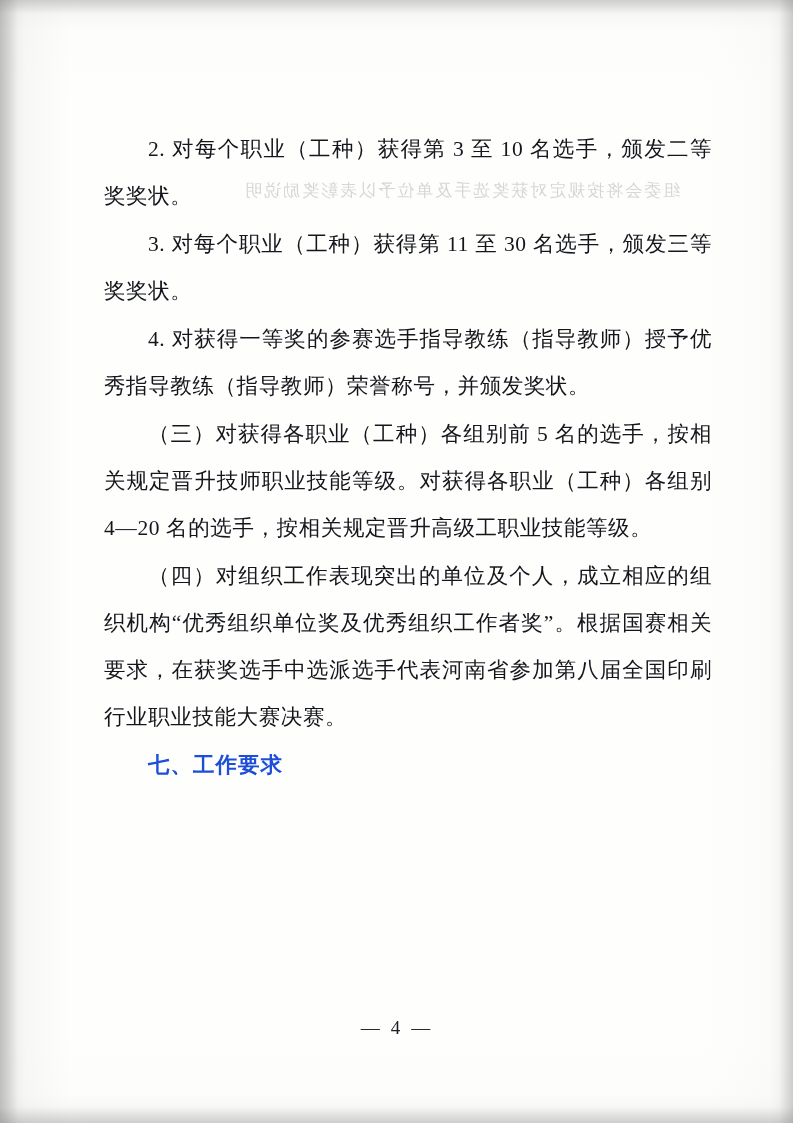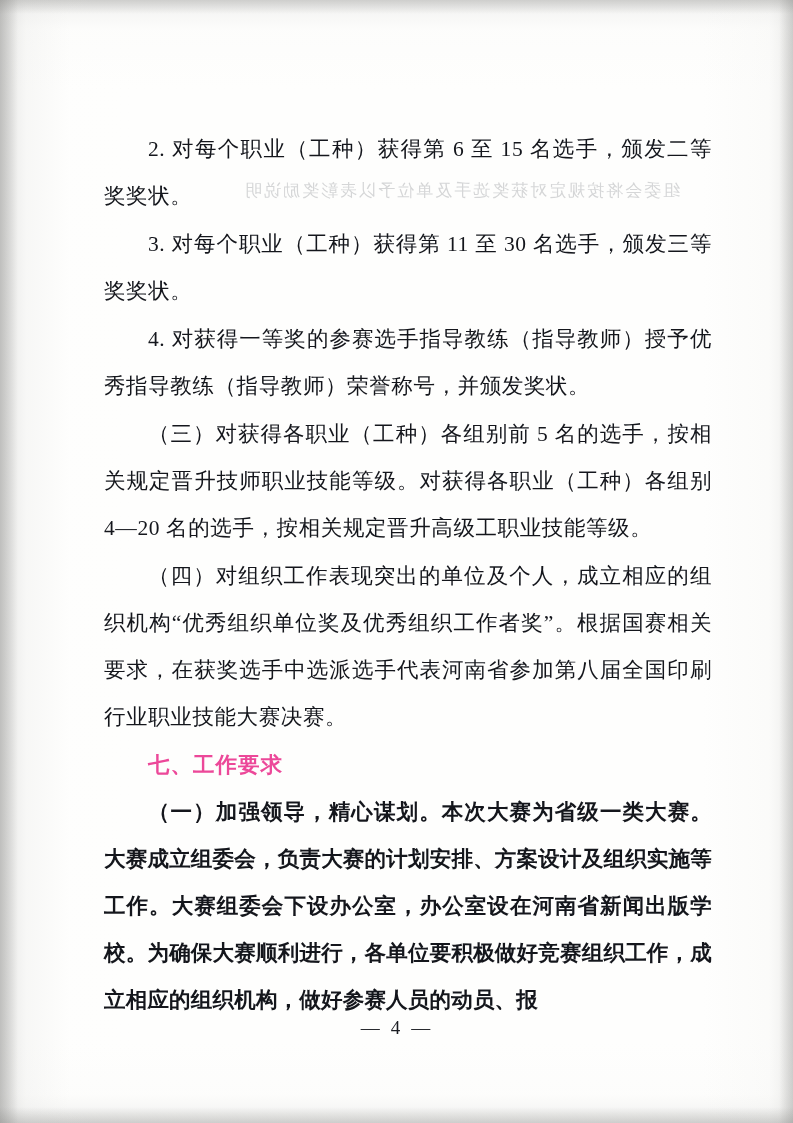--- a/index.html
+++ b/index.html
@@ -64,21 +64,21 @@
     font-family: "Liberation Serif", "DejaVu Serif", serif;
   }
   p.para.indent {
     text-indent: 44px;
   }
   h2.heading {
     margin: 0;
     font-size: 21.5px;
     line-height: 47px;
     font-weight: bold;
-    color: #ec4899;
+    color: #1d4ed8;
     text-indent: 44px;
     letter-spacing: 1px;
     font-family: "Liberation Sans", "DejaVu Sans", sans-serif;
   }
   p.para.bold-lead {
     font-weight: bold;
     font-family: "Liberation Sans", "DejaVu Sans", sans-serif;
     letter-spacing: 0.2px;
   }
   .footer {
@@ -142,27 +142,26 @@
 </head>
 <body>
 
 <div class="page">
   <div class="paper-noise"></div>
   <div class="paper-tint"></div>
 
   <div class="bleed-through">组委会将按规定对获奖选手及单位予以表彰奖励说明</div>
 
   <div class="content">
-    <p class="para indent">2. 对每个职业（工种）获得第 6 至 15 名选手，颁发二等奖奖状。</p>
+    <p class="para indent">2. 对每个职业（工种）获得第 3 至 10 名选手，颁发二等奖奖状。</p>
     <p class="para indent">3. 对每个职业（工种）获得第 11 至 30 名选手，颁发三等奖奖状。</p>
     <p class="para indent">4. 对获得一等奖的参赛选手指导教练（指导教师）授予优秀指导教练（指导教师）荣誉称号，并颁发奖状。</p>
     <p class="para indent">（三）对获得各职业（工种）各组别前 5 名的选手，按相关规定晋升技师职业技能等级。对获得各职业（工种）各组别 4—20 名的选手，按相关规定晋升高级工职业技能等级。</p>
     <p class="para indent">（四）对组织工作表现突出的单位及个人，成立相应的组织机构“优秀组织单位奖及优秀组织工作者奖”。根据国赛相关要求，在获奖选手中选派选手代表河南省参加第八届全国印刷行业职业技能大赛决赛。</p>
     <h2 class="heading">七、工作要求</h2>
-    <p class="para indent bold-lead">（一）加强领导，精心谋划。本次大赛为省级一类大赛。大赛成立组委会，负责大赛的计划安排、方案设计及组织实施等工作。大赛组委会下设办公室，办公室设在河南省新闻出版学校。为确保大赛顺利进行，各单位要积极做好竞赛组织工作，成立相应的组织机构，做好参赛人员的动员、报</p>
   </div>
 
   <div class="footer">
     <span class="dash">—</span><span>4</span><span class="dash">—</span>
   </div>
 
   <div class="edge-shadow-left"></div>
   <div class="edge-shadow-right"></div>
   <div class="edge-shadow-top"></div>
   <div class="edge-shadow-bottom"></div>

